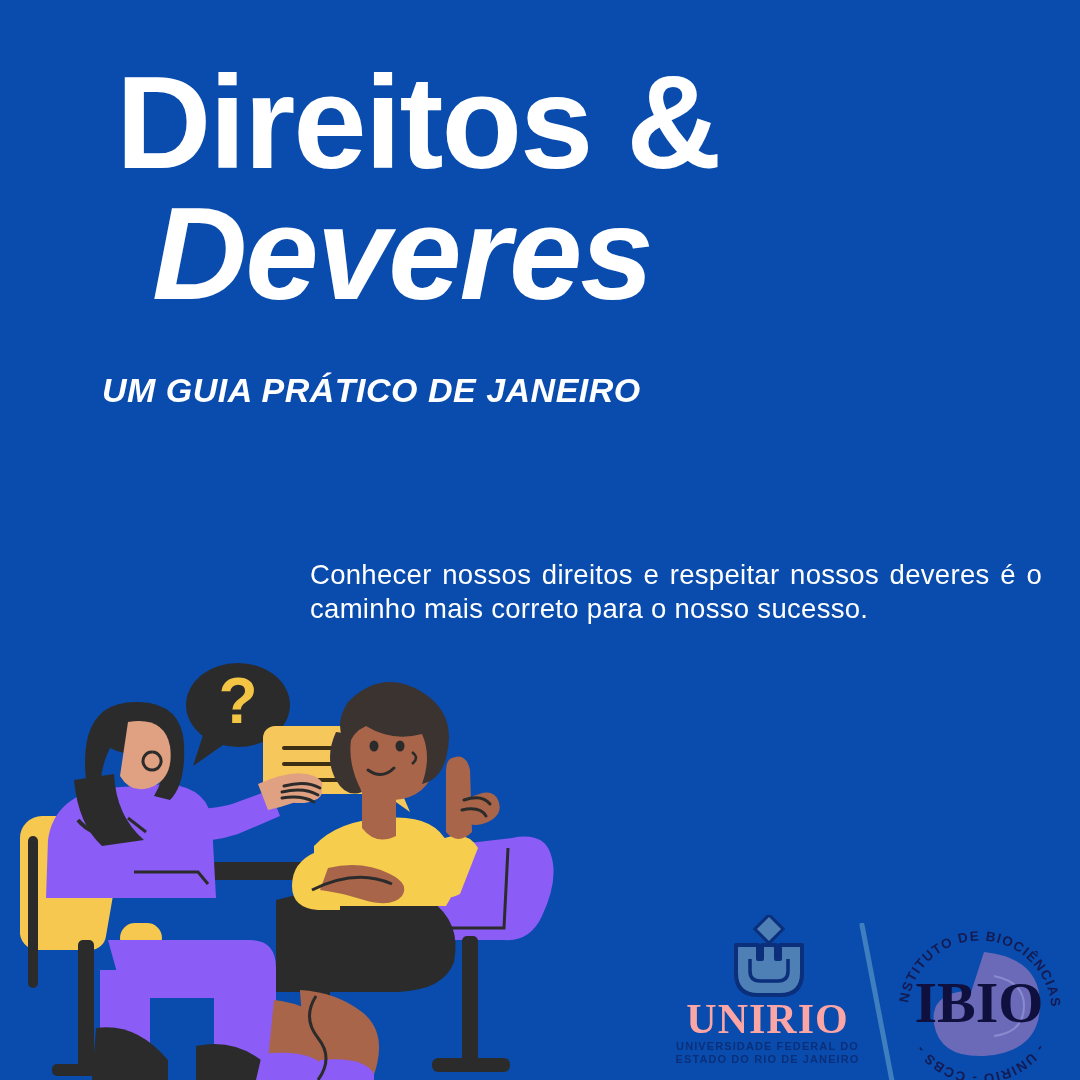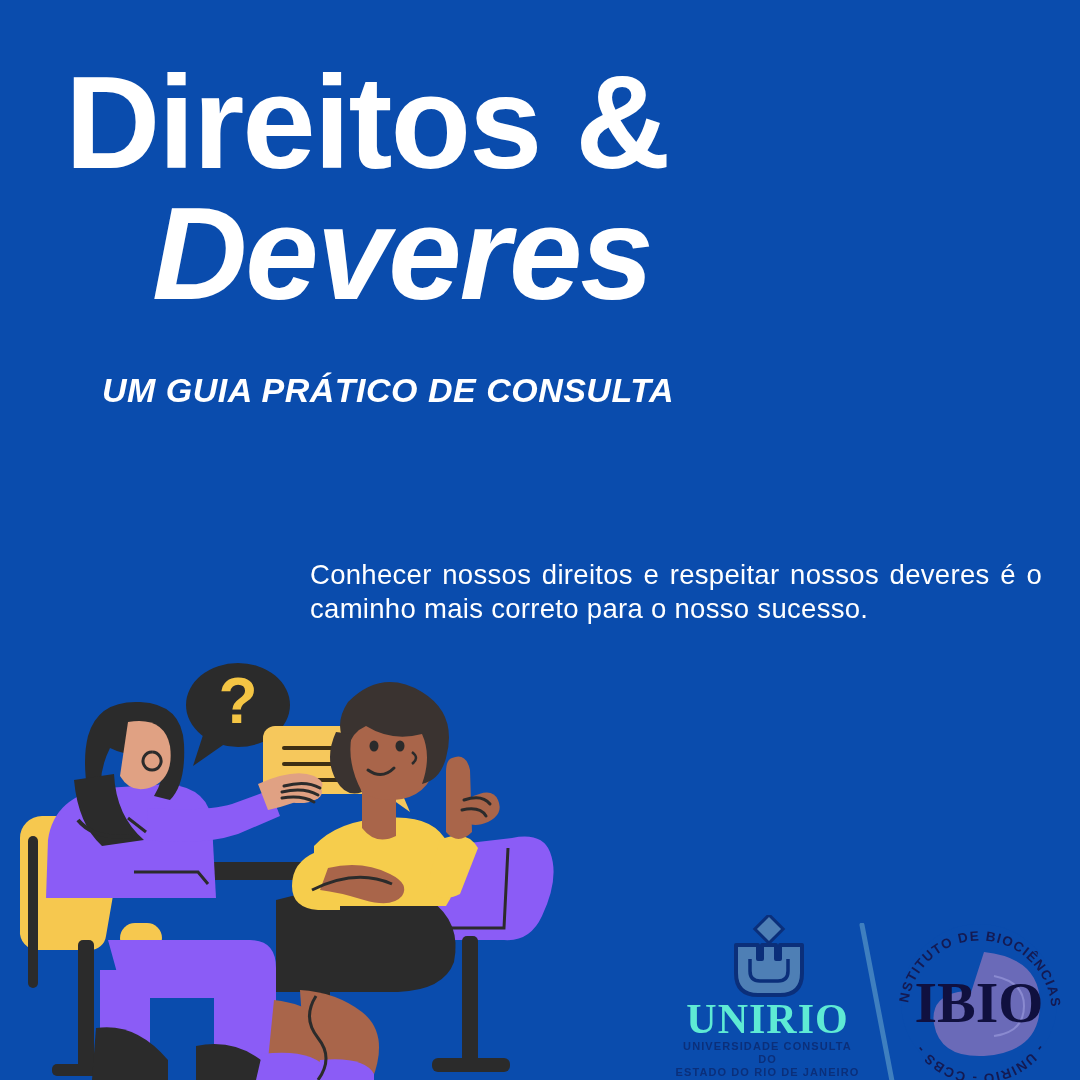--- a/index.html
+++ b/index.html
@@ -20,21 +20,21 @@
   }
   .title-line{
     color:#ffffff;
     font-family:"Liberation Sans",sans-serif;
     font-weight:bold;
     font-size:132px;
     line-height:0.99;
     letter-spacing:-2px;
     white-space:nowrap;
   }
-  #title-line-1{margin-left:65px;}
+  #title-line-1{margin-left:116px;}
   #title-line-2{margin-left:152px;font-style:italic;}
 
   #subtitle{
     position:absolute;left:102px;top:371px;
     color:#ffffff;
     font-weight:bold;font-style:italic;
     font-size:34px;letter-spacing:0.5px;
     white-space:nowrap;
   }
 
@@ -58,21 +58,21 @@
   
   #logo-row{
     position:absolute;left:660px;top:905px;width:420px;height:175px;
   }
   #unirio-logo{
     position:absolute;left:15px;top:10px;width:185px;height:165px;
     text-align:center;
   }
   #unirio-mark{width:100px;height:85px;margin:0 auto;display:block;}
   #unirio-word{
-    color:#5eead4;font-weight:bold;font-size:42px;
+    color:#fca5a5;font-weight:bold;font-size:42px;
     letter-spacing:1px;line-height:1;margin-top:-2px;
     font-family:"Liberation Serif",serif;
   }
   .unirio-sub{
     color:#0b2f7a;font-weight:bold;font-size:11px;
     letter-spacing:1.1px;line-height:1.18;
   }
   #logo-divider{
     position:absolute;left:198px;top:18px;width:40px;height:160px;
   }
@@ -94,21 +94,21 @@
 </head>
 <body>
 
 <div id="poster" style="background: rgb(10, 76, 173);">
 
   <div id="title-block">
     <div class="title-line" id="title-line-1">Direitos &amp;</div>
     <div class="title-line" id="title-line-2">Deveres</div>
   </div>
 
-  <div id="subtitle">UM GUIA PRÁTICO DE CONSULTA</div>
+  <div id="subtitle">UM GUIA PRÁTICO DE JANEIRO</div>
 
   <div id="body-paragraph">Conhecer nossos direitos e respeitar nossos deveres é o caminho mais correto para o nosso sucesso.</div>
 
   <div id="illustration">
     <svg width="700" height="440" viewBox="0 0 700 440" xmlns="http://www.w3.org/2000/svg">
 
       <g>
         <ellipse cx="238" cy="65" rx="52" ry="42" fill="#2b2b2b"></ellipse>
         <path d="M204 92 L193 126 L226 103 Z" fill="#2b2b2b"></path>
         <text x="238" y="83" text-anchor="middle" font-family="Liberation Sans, sans-serif" font-size="64" font-weight="bold" fill="#f4c544">?</text>
@@ -210,21 +210,21 @@
   <div id="logo-row">
 
     <div id="unirio-logo">
       <svg id="unirio-mark" viewBox="0 0 100 85">
         <rect x="41" y="4" width="20" height="20" transform="rotate(45 51 14)" fill="#4e7fb5" stroke="#0b2f7a" stroke-width="3"></rect>
         <path d="M18 30 L40 30 L40 44 L44 44 L44 30 L58 30 L58 44 L62 44 L62 30 L84 30
                  L84 58 q0 22 -22 22 l-22 0 q-22 0 -22 -22 Z" fill="#4e7fb5" stroke="#0b2f7a" stroke-width="4" stroke-linejoin="round"></path>
         <path d="M32 44 L32 56 q0 10 10 10 l18 0 q10 0 10 -10 L70 44" fill="#0a4cad" stroke="#0b2f7a" stroke-width="3.5" fill-opacity="0"></path>
       </svg>
       <div id="unirio-word">UNIRIO</div>
-      <div class="unirio-sub">UNIVERSIDADE CONSULTA DO</div>
+      <div class="unirio-sub">UNIVERSIDADE FEDERAL DO</div>
       <div class="unirio-sub">ESTADO DO RIO DE JANEIRO</div>
     </div>
 
     <svg id="logo-divider" viewBox="0 0 40 160">
       <line x1="4" y1="2" x2="34" y2="158" stroke="#3f7fbf" stroke-width="5" stroke-linecap="round"></line>
     </svg>
 
     <div id="ibio-logo">
       <svg viewBox="0 0 175 175" width="175" height="175">
         <defs>

